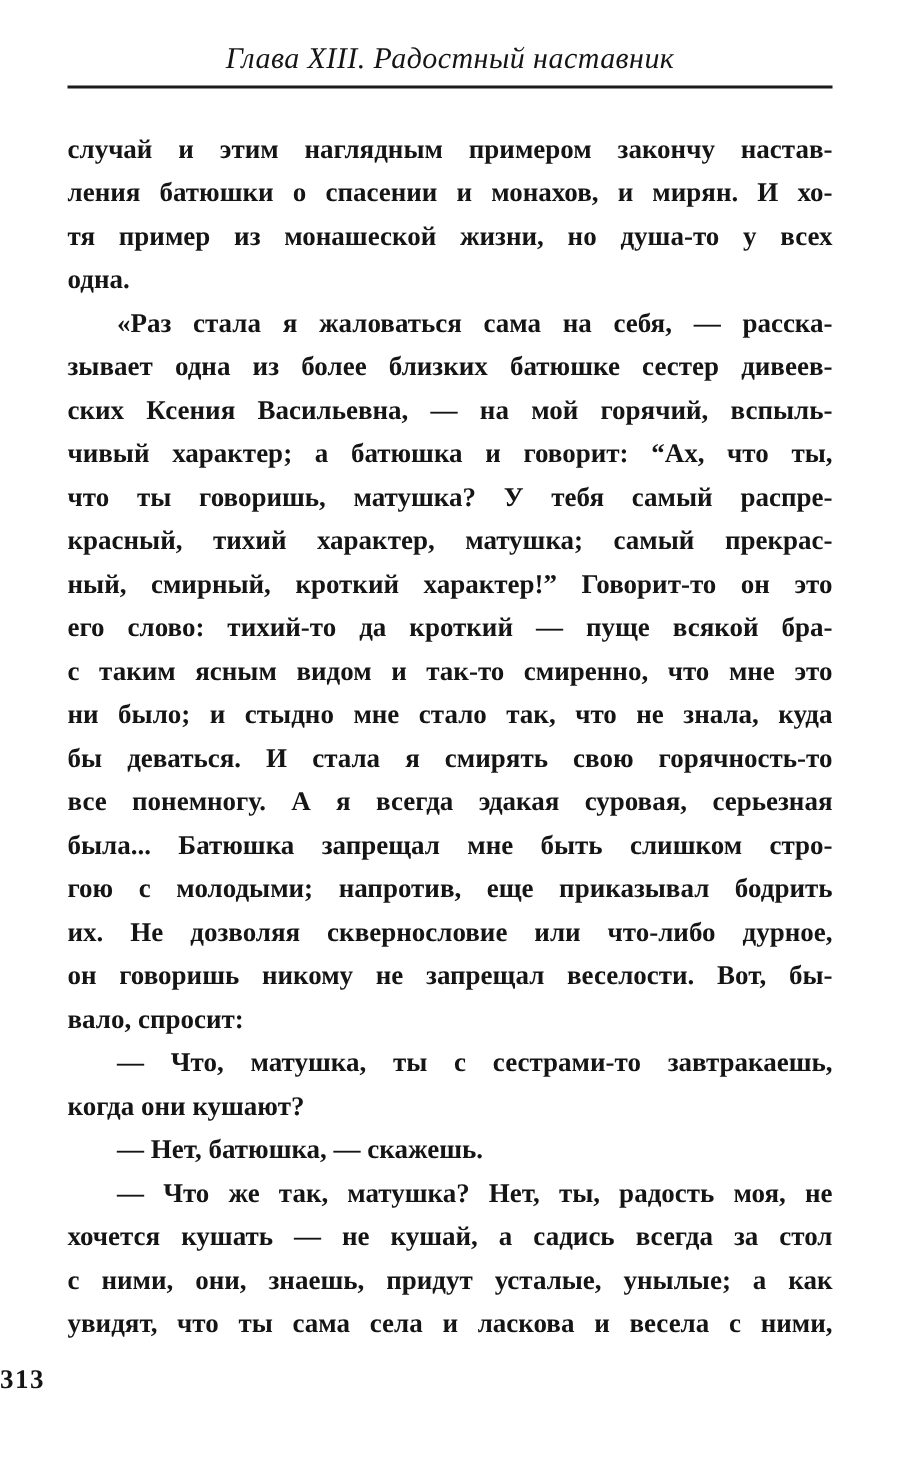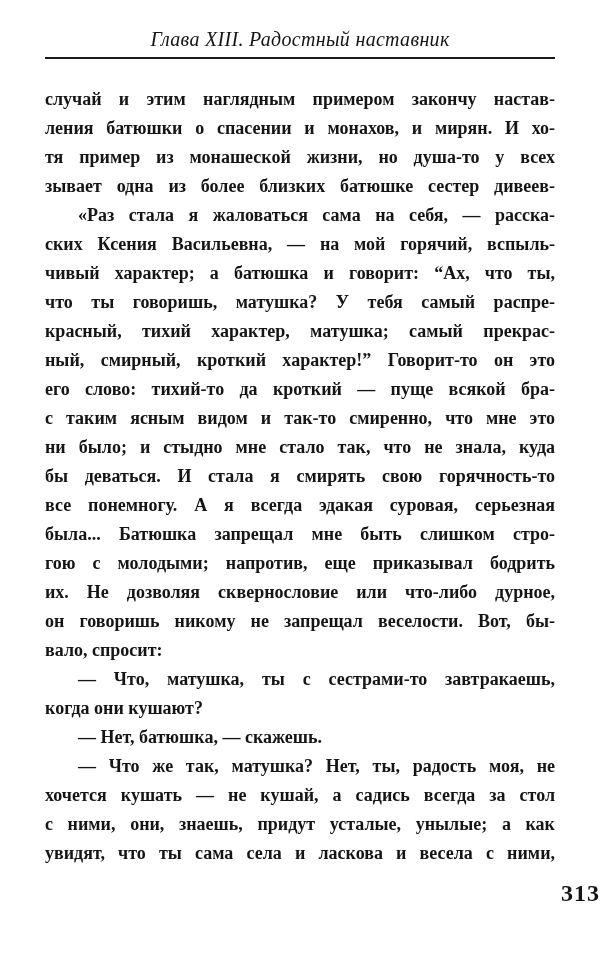--- a/index.html
+++ b/index.html
@@ -46,41 +46,42 @@
   .para { margin: 0; }
   .para--spaced { margin-top: 0; }
   .line {
     text-align: justify;
     text-align-last: justify;
   }
   .line--left { text-align-last: left; }
   .line--indent { text-indent: 33px; }
   .folio {
     margin-top: 12px;
-    text-align: right;
-    font-size: 24px;
+    text-align: left;
+    font-size: 18px;
     font-weight: 600;
     letter-spacing: 1px;
   }
 </style>
 </head>
 <body>
 
 <div class="page">
   <div class="running-head">Глава XIII. Радостный наставник</div>
   <div class="rule"></div>
   <div class="body-text" id="body-text">
       <div class="para">
         <div class="line">случай и этим наглядным примером закончу настав-</div>
         <div class="line">ления батюшки о спасении и монахов, и мирян. И хо-</div>
         <div class="line">тя пример из монашеской жизни, но душа-то у всех</div>
+        <div class="line line--left">одна.</div>
       </div>
       <div class="para">
+        <div class="line line--indent">«Раз стала я жаловаться сама на себя, — расска-</div>
         <div class="line">зывает одна из более близких батюшке сестер дивеев-</div>
-        <div class="line line--indent">«Раз стала я жаловаться сама на себя, — расска-</div>
         <div class="line">ских Ксения Васильевна, — на мой горячий, вспыль-</div>
         <div class="line">чивый характер; а батюшка и говорит: “Ах, что ты,</div>
         <div class="line">что ты говоришь, матушка? У тебя самый распре-</div>
         <div class="line">красный, тихий характер, матушка; самый прекрас-</div>
         <div class="line">ный, смирный, кроткий характер!” Говорит-то он это</div>
         <div class="line">его слово: тихий-то да кроткий — пуще всякой бра-</div>
         <div class="line">с таким ясным видом и так-то смиренно, что мне это</div>
         <div class="line">ни было; и стыдно мне стало так, что не знала, куда</div>
         <div class="line">бы деваться. И стала я смирять свою горячность-то</div>
         <div class="line">все понемногу. А я всегда эдакая суровая, серьезная</div>

